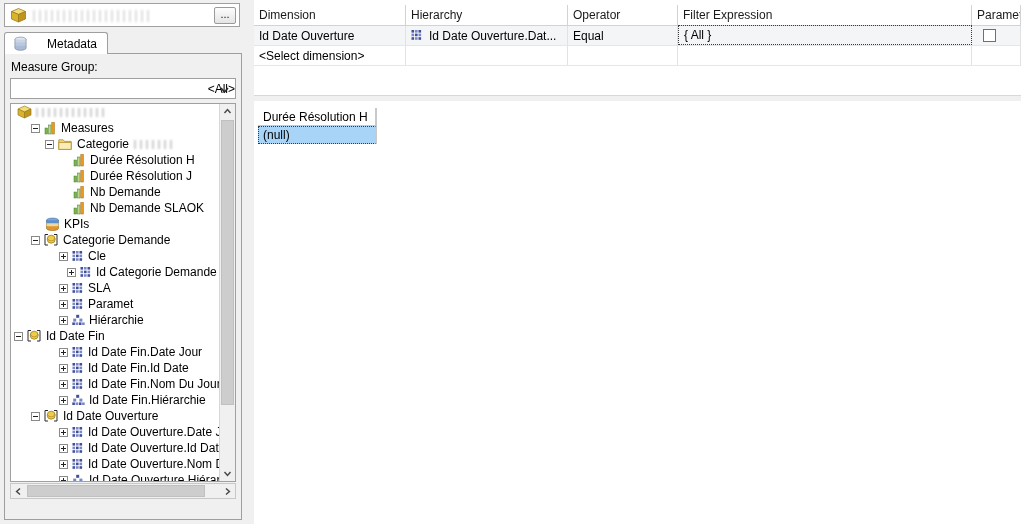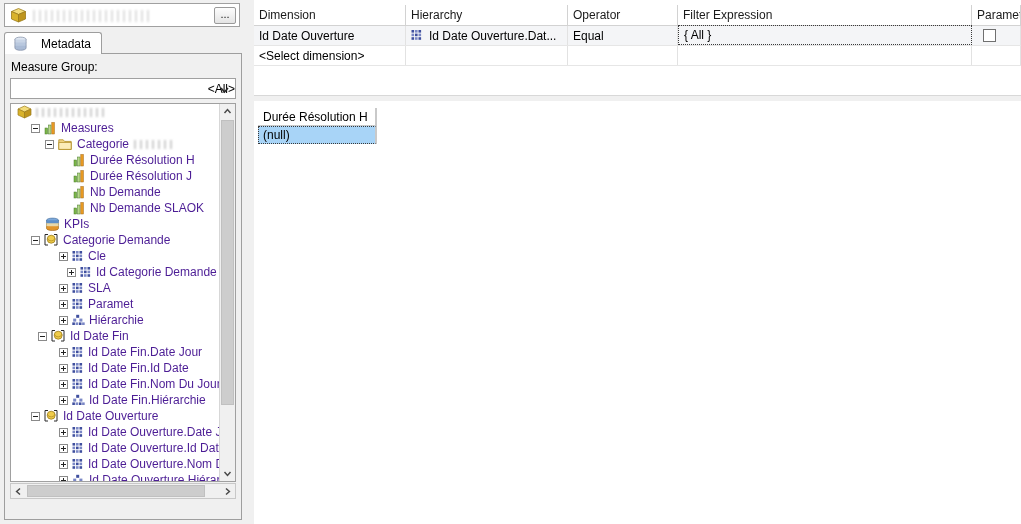--- a/index.html
+++ b/index.html
@@ -76,21 +76,21 @@
     position: absolute;
     left: 0; top: 0;
     height: 22px;
     padding: 0 10px 0 8px;
     background: #ffffff;
     border: 1px solid #9e9e9e;
     border-bottom: none;
     border-radius: 3px 3px 0 0;
     display: flex;
     align-items: center;
-    gap: 13px;
+    gap: 19px;
     box-sizing: border-box;
     font-size: 12px;
   }
   .tab-underline {
     position: absolute;
     left: 0; top: 21px;
     width: 238px; height: 1px;
     background: #9e9e9e;
   }
   .tab-icon { width: 15px; height: 15px; display:block; }
@@ -146,21 +146,21 @@
     width: 210px; height: 377px;
     overflow: hidden;
   }
   .tree-row {
     position: relative;
     height: 16px;
     display: flex;
     align-items: center;
     white-space: nowrap;
     font-size: 12px;
-    color: #4c1d95;
+    color: #000000;
   }
   .twisty {
     width: 9px; height: 9px;
     border: 1px solid #8a8a8a;
     background: #ffffff;
     position: relative;
     flex: 0 0 auto;
     box-sizing: border-box;
   }
   .twisty::before {
@@ -571,21 +571,21 @@
                 <rect x="1.2" y="4.6" width="3" height="3" fill="#7b88c6"></rect>
                 <rect x="7.4" y="4.6" width="3" height="3" fill="#7b88c6"></rect>
                 <rect x="0.3" y="8.4" width="2.6" height="2.6" fill="#3f4f9e"></rect>
                 <rect x="3.6" y="8.4" width="2.6" height="2.6" fill="#7b88c6"></rect>
                 <rect x="6.9" y="8.4" width="2.6" height="2.6" fill="#3f4f9e"></rect>
                 <rect x="10.1" y="8.4" width="2.6" height="2.6" fill="#7b88c6"></rect>
               </svg>
             </span>
             <span class="tree-txt">Hiérarchie</span>
           </div>
-          <div class="tree-row" style="padding-left: 27px;">
+          <div class="tree-row" style="padding-left: 3px;">
             <span class="twisty"></span>
             <span style="width:4px;flex:0 0 auto"></span>
             <span style="display:flex;flex:0 0 auto">
               <svg class="tree-ico" width="15" height="15" viewBox="0 0 15 15">
                 <path d="M1,1.5 h3 M1,1.5 v10.5 M1,12 h3" fill="none" stroke="#2a2a2a" stroke-width="1"></path>
                 <path d="M13,1.5 h-3 M13,1.5 v10.5 M13,12 h-3" fill="none" stroke="#2a2a2a" stroke-width="1"></path>
                 <circle cx="7.2" cy="6.2" r="4" fill="#f0cc4a" stroke="#9c7c1c" stroke-width="0.8"></circle>
                 <path d="M3.4,5.2 a4,4 0 0 0 7.6,0" fill="none" stroke="#9c7c1c" stroke-width="0.6"></path>
               </svg>
             </span>

